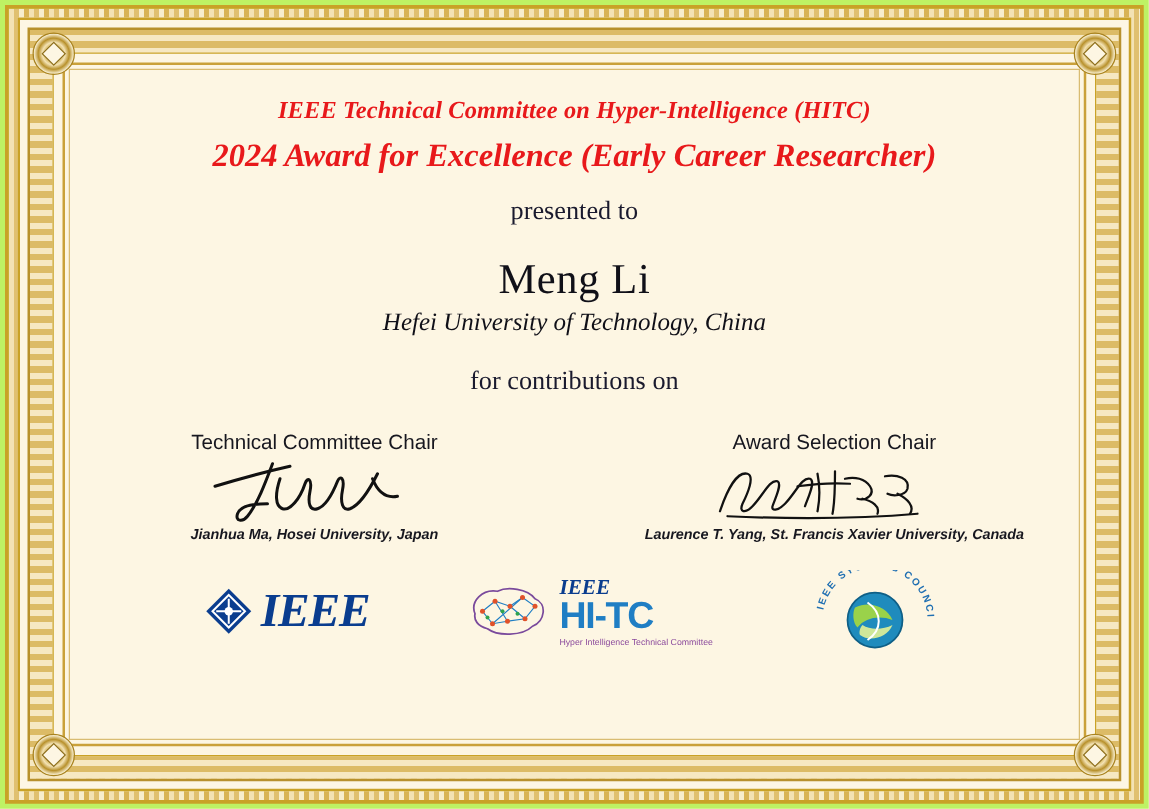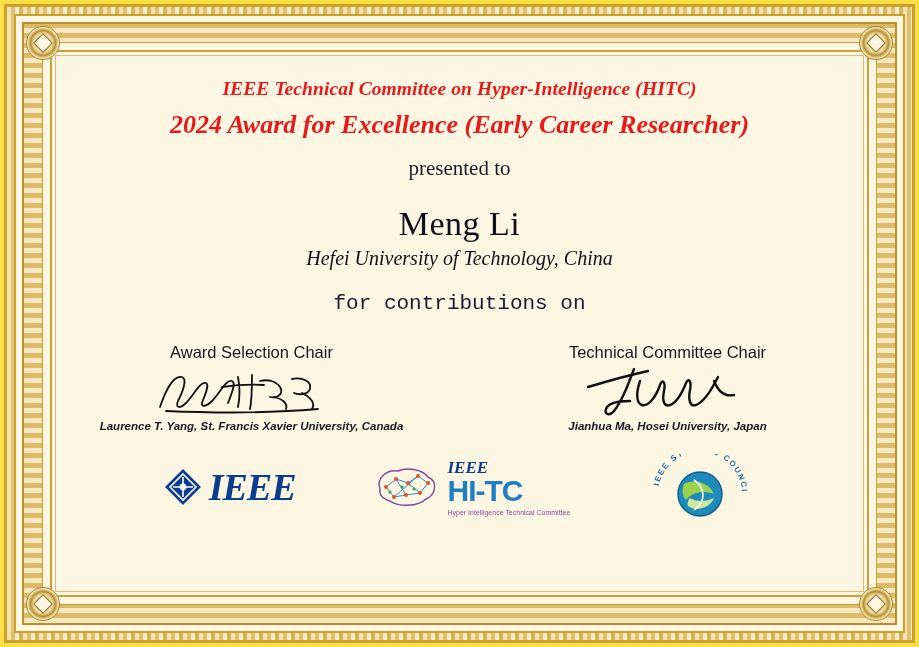--- a/index.html
+++ b/index.html
@@ -11,21 +11,21 @@
     width: 919px;
     height: 647px;
     font-family: "Liberation Serif", serif;
     overflow: hidden;
   }
 
   .certificate {
     position: relative;
     width: 919px;
     height: 647px;
-    background: #fde047;
+    background: #bef264;
     box-sizing: border-box;
   }
 
   
   .border-outer {
     position: absolute;
     left: 4px; top: 4px; right: 4px; bottom: 4px;
     border: 3px solid #c9a227;
     background:
       repeating-linear-gradient(90deg,
@@ -147,21 +147,20 @@
     color: #101018;
     font-style: italic;
     font-size: 20px;
     margin-top: 4px;
   }
 
   .contrib-lead {
     color: #1a1a2e;
     font-size: 21px;
     margin-top: 22px;
-    font-family: Liberation Mono, monospace;
   }
   .contrib-text {
     color: #1a1a2e;
     font-size: 21px;
     margin-top: 2px;
   }
 
   
   .sign-row {
     display: flex;
@@ -288,54 +287,54 @@
     <div class="presented-to">presented to</div>
 
     <div class="recipient-name">Meng Li</div>
 
     <div class="affiliation">Hefei University of Technology, China</div>
 
     <div class="contrib-lead">for contributions on</div>
 
 
     <div class="sign-row">
+
+      <div class="sign-block">
+        <div class="sign-role">Technical Committee Chair</div>
+        <div class="sign-mark">
+          <svg width="180" height="56" viewBox="0 0 180 56" aria-hidden="true">
+            <g fill="none" stroke="#111" stroke-width="2.4" stroke-linecap="round" stroke-linejoin="round">
+              <path d="M10 24 C 30 18, 52 12, 70 8"></path>
+              <path d="M56 6 C 50 22, 44 38, 36 48 C 32 53, 26 52, 28 46 C 30 40, 40 38, 52 38"></path>
+              <path d="M62 18 C 58 30, 58 40, 64 42 C 70 44, 78 34, 82 22 C 84 16, 88 18, 86 28 C 84 38, 86 44, 92 42 C 98 40, 104 30, 108 20 C 110 15, 114 17, 112 27 C 110 37, 112 44, 118 42 C 126 39, 134 26, 140 14"></path>
+              <path d="M136 18 C 140 28, 146 34, 156 32"></path>
+            </g>
+          </svg>
+        </div>
+        <div class="sign-caption">Jianhua Ma, Hosei University, Japan</div>
+      </div>
 
       <div class="sign-block">
         <div class="sign-role">Award Selection Chair</div>
         <div class="sign-mark">
           <svg width="200" height="56" viewBox="0 0 200 56" aria-hidden="true">
             <g fill="none" stroke="#111" stroke-width="1.8" stroke-linecap="round" stroke-linejoin="round">
               <path d="M8 44 C 14 26, 22 12, 30 14 C 36 16, 30 30, 26 38 C 23 45, 28 46, 34 40 C 42 32, 48 18, 54 20 C 58 22, 52 34, 50 40 C 49 44, 54 44, 60 38 C 68 30, 74 16, 80 18 C 85 20, 78 34, 76 40"></path>
               <path d="M70 24 C 84 22, 98 21, 112 22"></path>
               <path d="M86 14 C 88 24, 88 34, 86 44"></path>
               <path d="M100 12 C 100 26, 100 36, 98 46"></path>
               <path d="M108 18 C 116 16, 124 18, 128 24 C 132 30, 126 36, 118 34"></path>
               <path d="M122 34 C 130 36, 136 40, 134 46"></path>
               <path d="M140 16 C 150 14, 160 18, 158 26 C 156 32, 146 32, 142 30"></path>
               <path d="M150 30 C 158 34, 164 40, 160 46"></path>
               <path d="M14 48 C 60 50, 120 50, 166 46"></path>
             </g>
           </svg>
         </div>
         <div class="sign-caption">Laurence T. Yang, St. Francis Xavier University, Canada</div>
-      </div>
-
-      <div class="sign-block">
-        <div class="sign-role">Technical Committee Chair</div>
-        <div class="sign-mark">
-          <svg width="180" height="56" viewBox="0 0 180 56" aria-hidden="true">
-            <g fill="none" stroke="#111" stroke-width="2.4" stroke-linecap="round" stroke-linejoin="round">
-              <path d="M10 24 C 30 18, 52 12, 70 8"></path>
-              <path d="M56 6 C 50 22, 44 38, 36 48 C 32 53, 26 52, 28 46 C 30 40, 40 38, 52 38"></path>
-              <path d="M62 18 C 58 30, 58 40, 64 42 C 70 44, 78 34, 82 22 C 84 16, 88 18, 86 28 C 84 38, 86 44, 92 42 C 98 40, 104 30, 108 20 C 110 15, 114 17, 112 27 C 110 37, 112 44, 118 42 C 126 39, 134 26, 140 14"></path>
-              <path d="M136 18 C 140 28, 146 34, 156 32"></path>
-            </g>
-          </svg>
-        </div>
-        <div class="sign-caption">Jianhua Ma, Hosei University, Japan</div>
       </div>
 
     </div>
 
     <div class="logo-row">
 
       <div class="logo">
         <div class="ieee-logo">
           <svg width="40" height="40" viewBox="0 0 40 40" aria-hidden="true">
             <polygon points="20,2 38,20 20,38 2,20" fill="#0a3d8f"></polygon>

